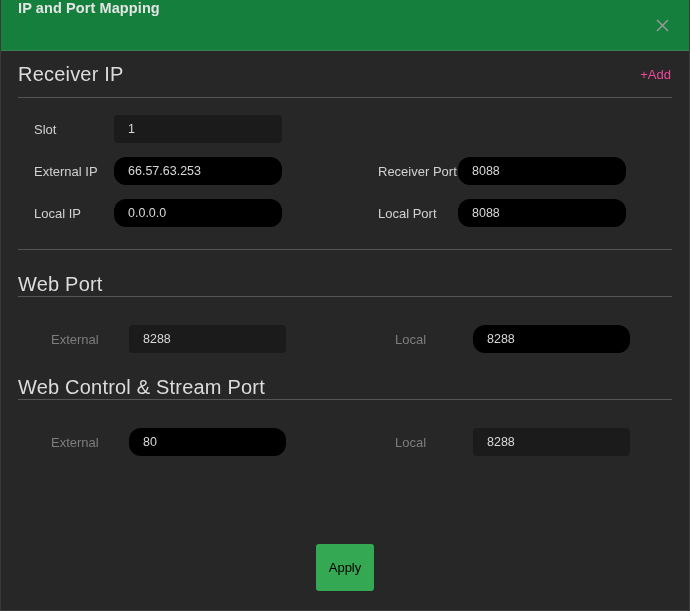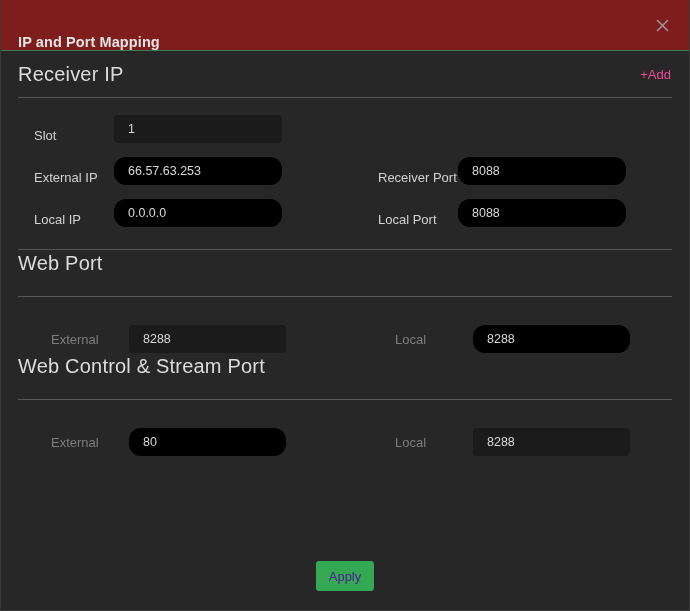--- a/index.html
+++ b/index.html
@@ -28,24 +28,24 @@
     border-right: 1px solid #3a3a3a;
     border-bottom: 1px solid #3a3a3a;
     display: flex;
     flex-direction: column;
   }
 
   
   .titlebar {
     height: 51px;
     flex: 0 0 51px;
-    background: #7f1d1d;
+    background: #15803d;
     border-bottom: 1px solid #3c7d4f;
     display: flex;
-    align-items: flex-end;
+    align-items: flex-start;
     padding: 0 17px;
     position: relative;
   }
   .dialog-title {
     font-size: 14.5px;
     font-weight: bold;
     color: #e4e4e4;
     letter-spacing: 0.1px;
   }
   .close-btn {
@@ -100,21 +100,21 @@
   .rows {
     padding: 10px 0 0 0;
   }
   .row {
     display: flex;
     align-items: center;
     height: 42px;
   }
   .cell {
     display: flex;
-    align-items: flex-end;
+    align-items: center;
   }
   .cell.left  { width: 345px; }
   .cell.right { width: 345px; }
 
   .lbl {
     font-size: 13px;
     color: #d2d2d2;
     width: 80px;
     flex: 0 0 auto;
     margin-left: 33px;
@@ -145,21 +145,21 @@
   .field.light { background: #000000; border-radius: 12px; }
   .field.w168  { width: 168px; }
   .field.w157  { width: 157px; }
 
   .sec-block { margin-top: 2px; }
 
   .sec-head2 {
     padding: 0 17px;
     height: 44px;
     display: flex;
-    align-items: flex-start;
+    align-items: flex-end;
   }
 
   .pair-row {
     display: flex;
     align-items: flex-end;
     height: 44px;
     margin-top: 12px;
   }
   .pair-cell {
     display: flex;
@@ -171,25 +171,25 @@
   
   .footer {
     flex: 0 0 auto;
     display: flex;
     justify-content: center;
     align-items: center;
     padding-bottom: 19px;
   }
   .apply-btn {
     background: #34a853;
-    color: #4c1d95;
+    color: #000000;
     border: none;
     border-radius: 3px;
     width: 58px;
-    height: 30px;
+    height: 47px;
     font-size: 13px;
     font-family: "Liberation Sans", sans-serif;
     cursor: pointer;
     line-height: 1;
   }
 </style>
 </head>
 <body>
 
 <div class="dialog">

